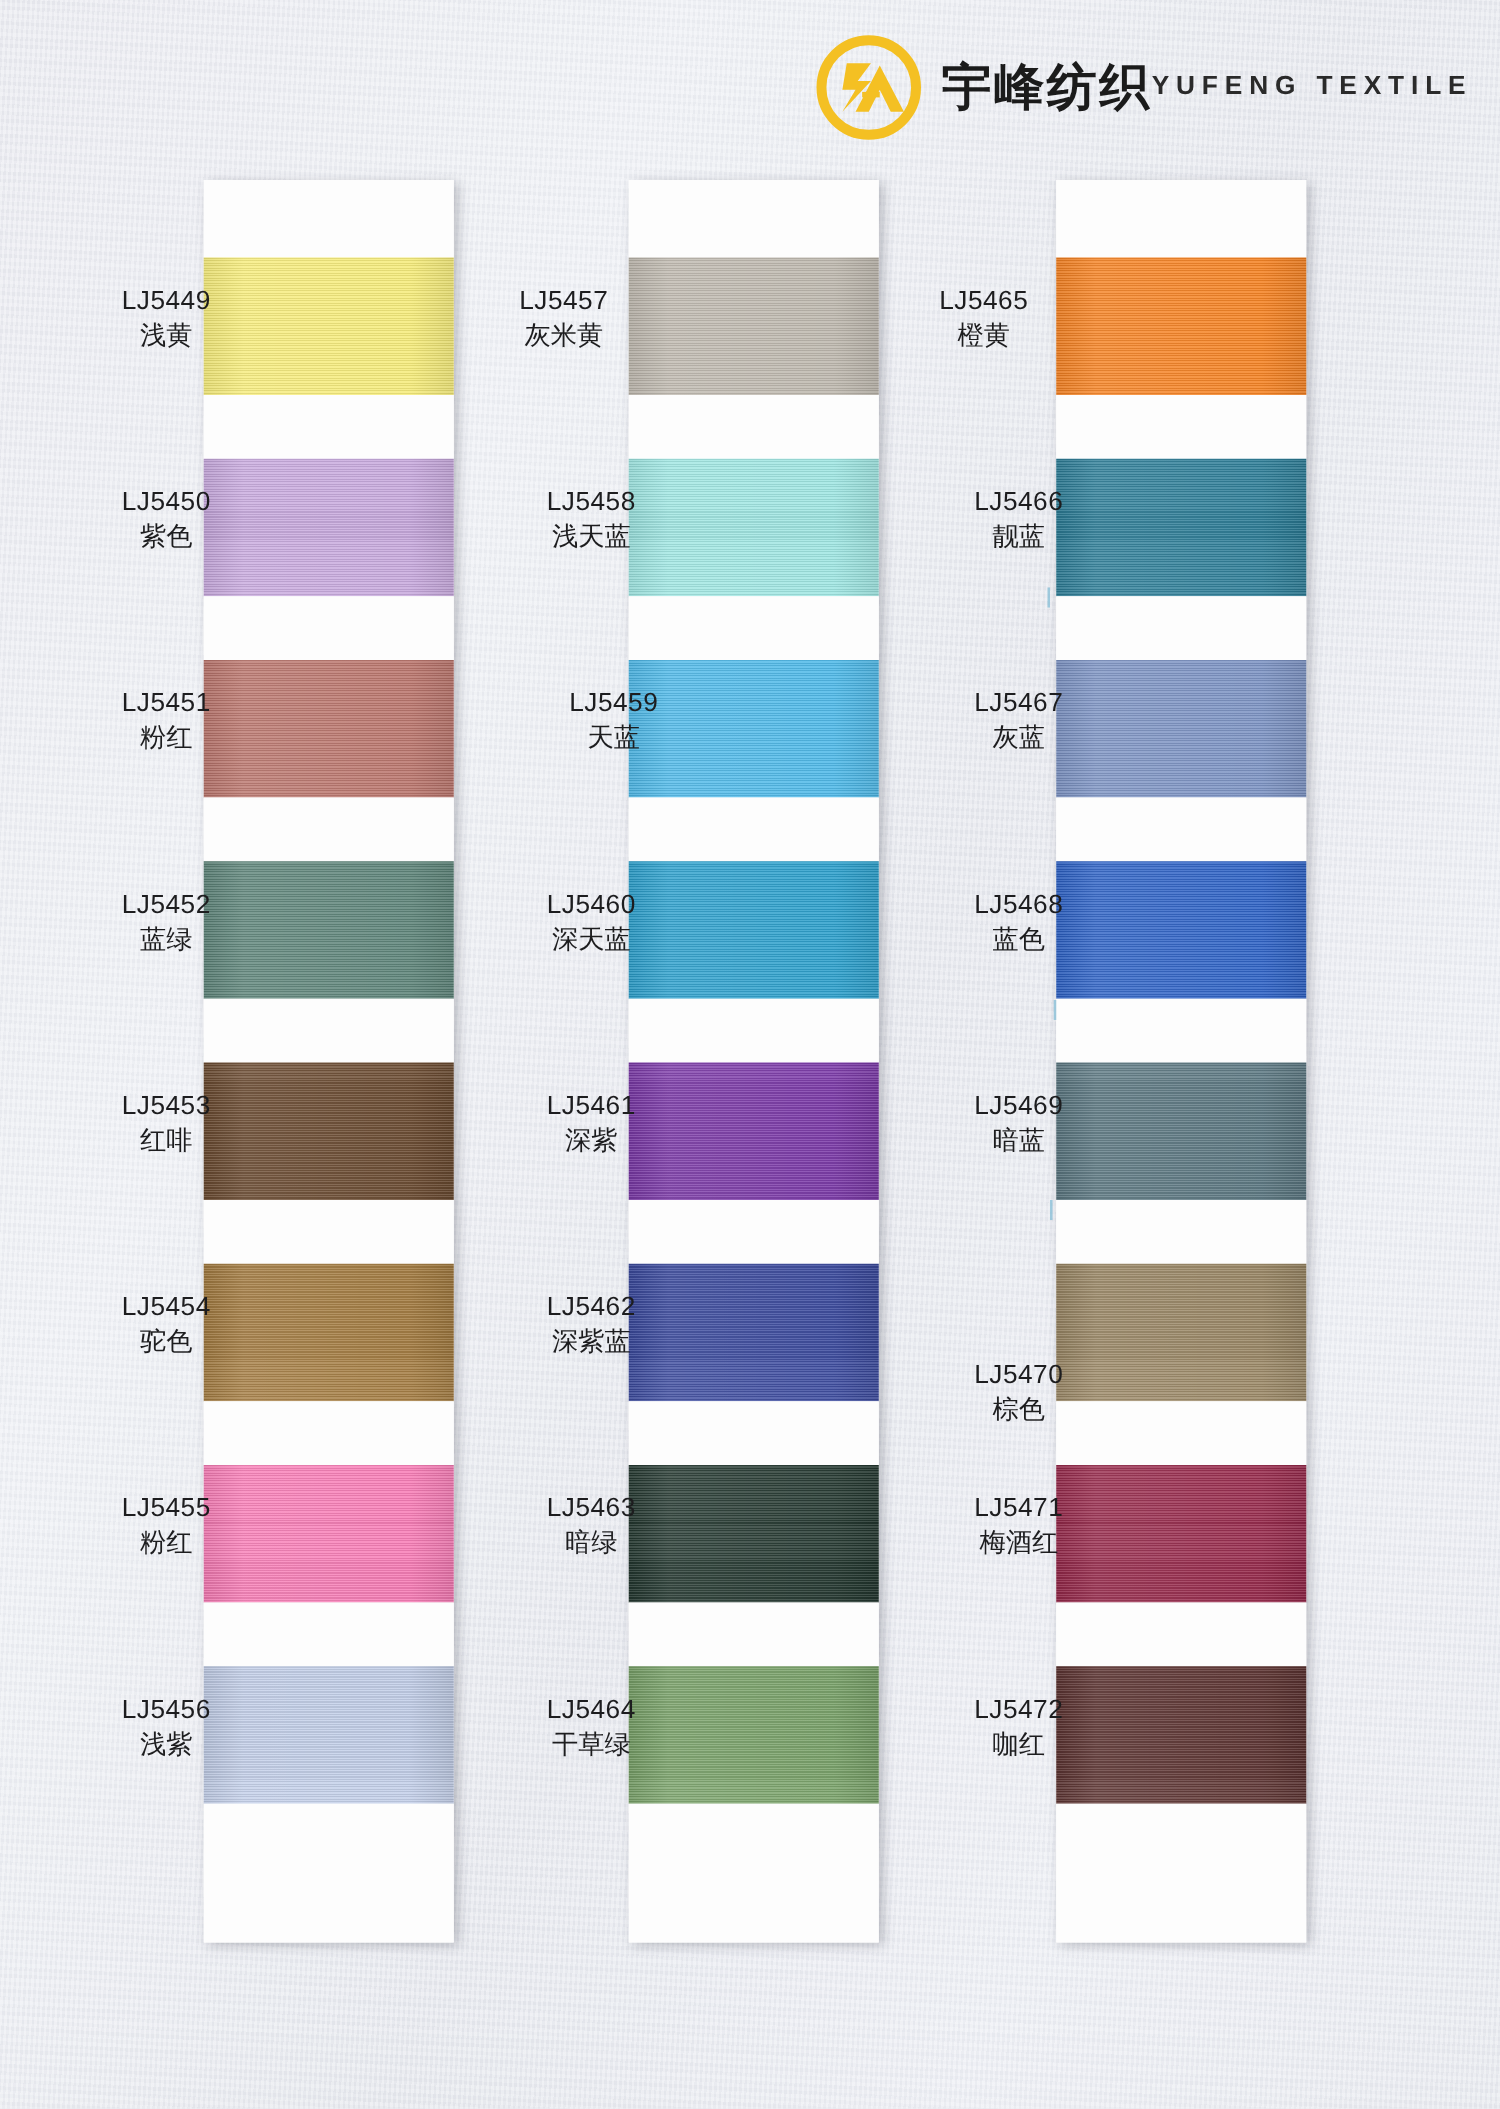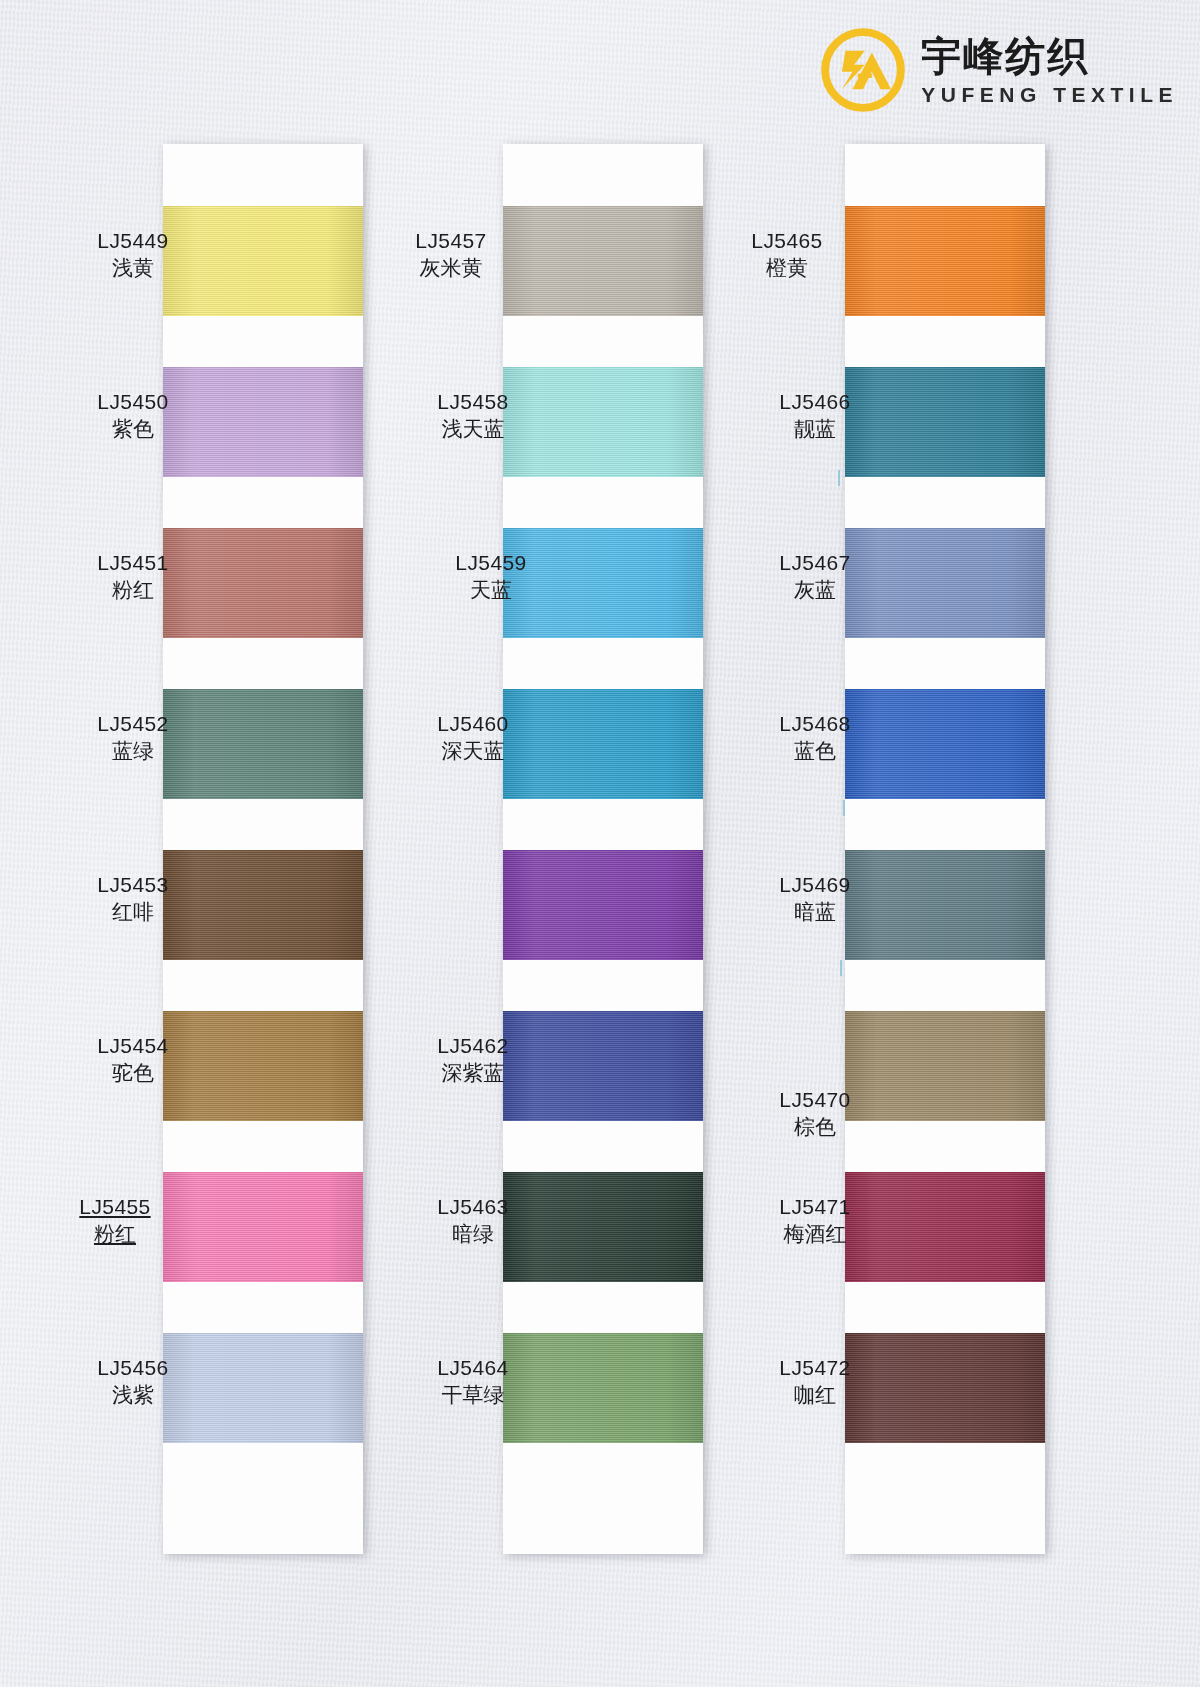--- a/index.html
+++ b/index.html
@@ -20,21 +20,21 @@
       repeating-linear-gradient(93deg,rgba(255,255,255,0.30) 0 2px,rgba(0,0,0,0.012) 2px 4px),
       repeating-linear-gradient(3deg,rgba(255,255,255,0.16) 0 3px,rgba(0,0,0,0.010) 3px 6px);
     opacity:.85;pointer-events:none;
   }
   
   .logo-wrap{
     position:absolute;top:26px;right:22px;
     display:flex;align-items:center;gap:14px;
   }
   .logo-mark{width:88px;height:88px;flex:0 0 auto;display:block;}
-  .logo-text{display:flex;flex-direction:column;line-height:1;}
+  .logo-text{display:flex;flex-direction:row;line-height:1;}
   .logo-cn{
     font-size:40px;font-weight:bold;color:#1b1b1b;
     letter-spacing:2px;
     font-family:"DejaVu Sans","Liberation Sans",sans-serif;
   }
   .logo-en{
     font-size:21px;font-weight:bold;color:#2a2a2a;
     letter-spacing:5.5px;margin-top:8px;
     font-family:"Liberation Sans",sans-serif;
   }
@@ -180,21 +180,21 @@
         <div class="name">蓝绿</div>
       </div>
       <div class="label lab-col-0" style="left: 58px; top: 872px;">
         <div class="code">LJ5453</div>
         <div class="name">红啡</div>
       </div>
       <div class="label lab-col-0" style="left: 58px; top: 1033px;">
         <div class="code">LJ5454</div>
         <div class="name">驼色</div>
       </div>
-      <div class="label lab-col-0" style="left: 40px; top: 1194px; text-decoration: underline;">
+      <div class="label lab-col-0" style="left: 58px; top: 1194px;">
         <div class="code">LJ5455</div>
         <div class="name">粉红</div>
       </div>
       <div class="label lab-col-0" style="left: 58px; top: 1355px;">
         <div class="code">LJ5456</div>
         <div class="name">浅紫</div>
       </div>
       <div class="column col-1" style="left: 503px;">
         <div class="card">
           <div class="card-top"></div>
@@ -257,20 +257,24 @@
         <div class="code">LJ5458</div>
         <div class="name">浅天蓝</div>
       </div>
       <div class="label lab-col-1" style="left: 416px; top: 550px;">
         <div class="code">LJ5459</div>
         <div class="name">天蓝</div>
       </div>
       <div class="label lab-col-1" style="left: 398px; top: 711px;">
         <div class="code">LJ5460</div>
         <div class="name">深天蓝</div>
+      </div>
+      <div class="label lab-col-1" style="left: 398px; top: 872px;">
+        <div class="code">LJ5461</div>
+        <div class="name">深紫</div>
       </div>
       <div class="label lab-col-1" style="left: 398px; top: 1033px;">
         <div class="code">LJ5462</div>
         <div class="name">深紫蓝</div>
       </div>
       <div class="label lab-col-1" style="left: 398px; top: 1194px;">
         <div class="code">LJ5463</div>
         <div class="name">暗绿</div>
       </div>
       <div class="label lab-col-1" style="left: 398px; top: 1355px;">

